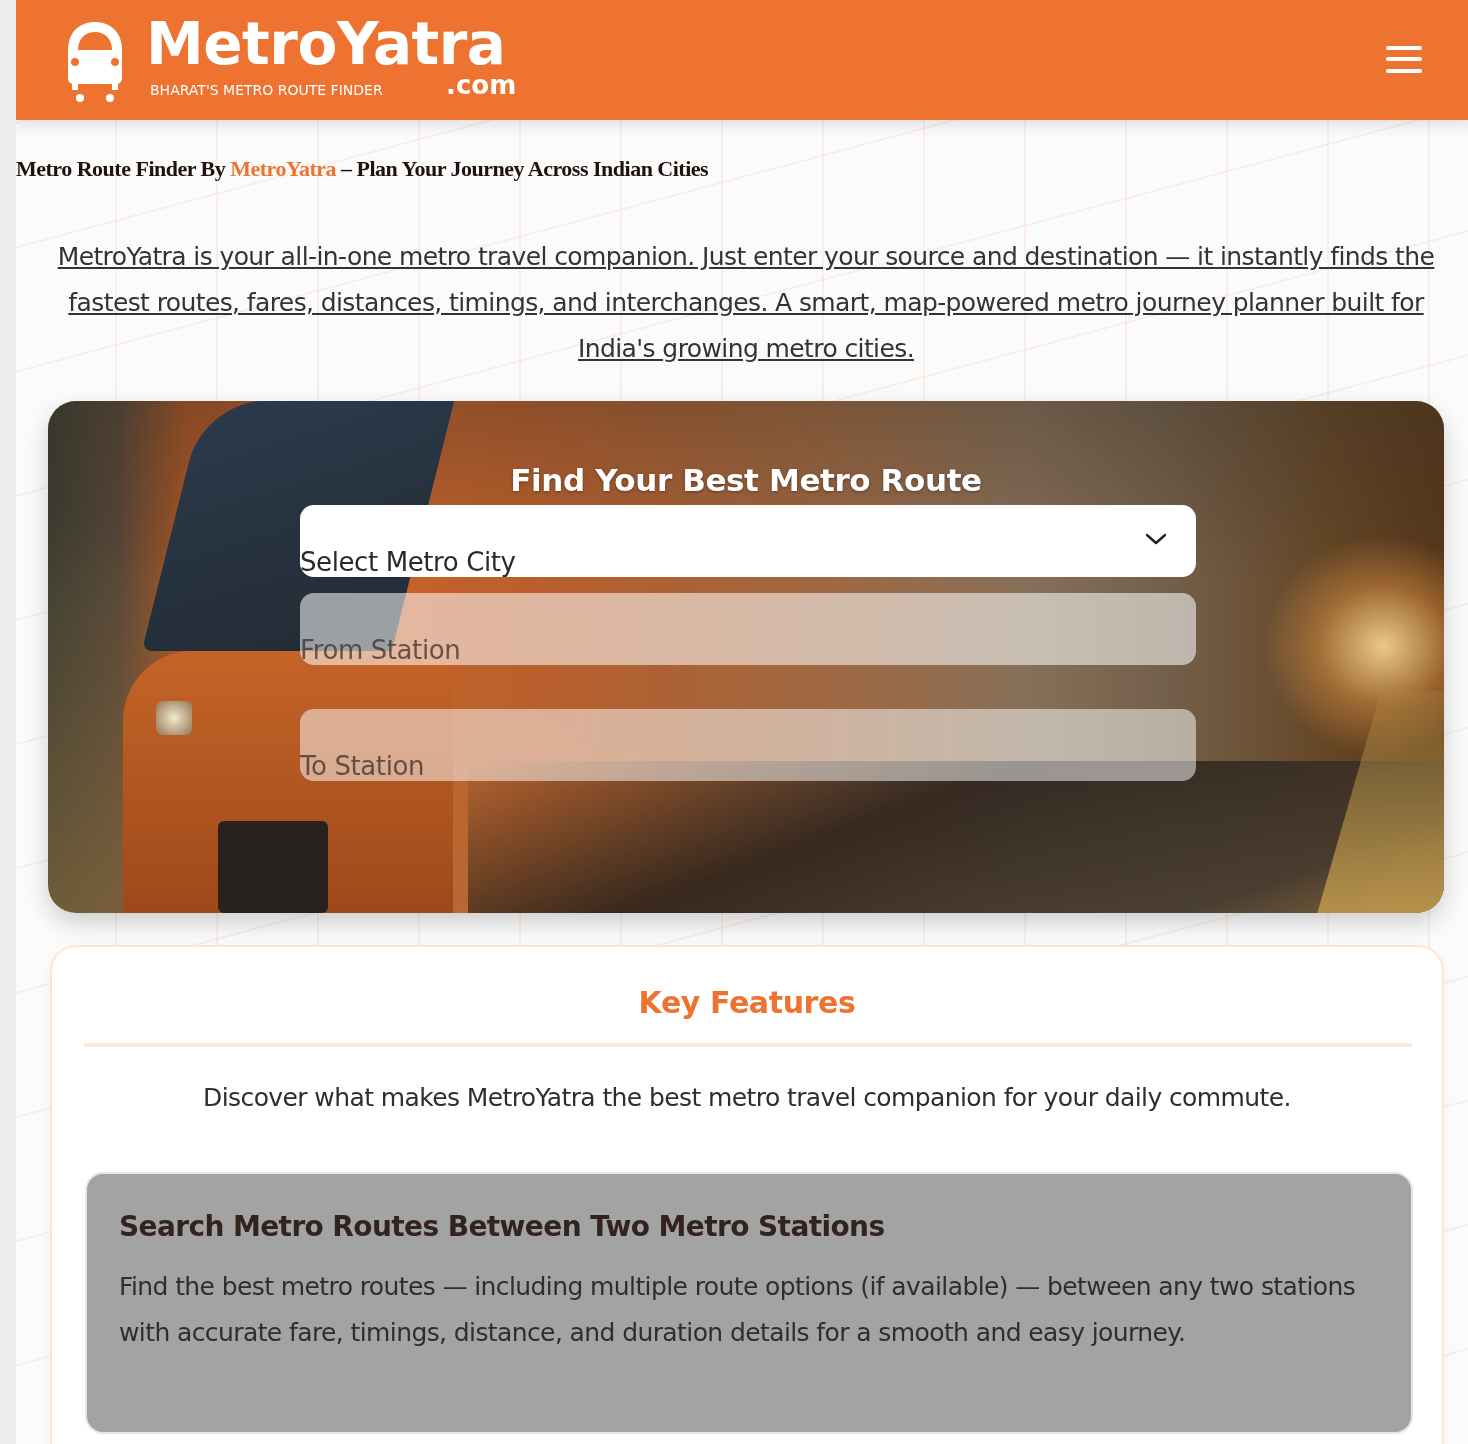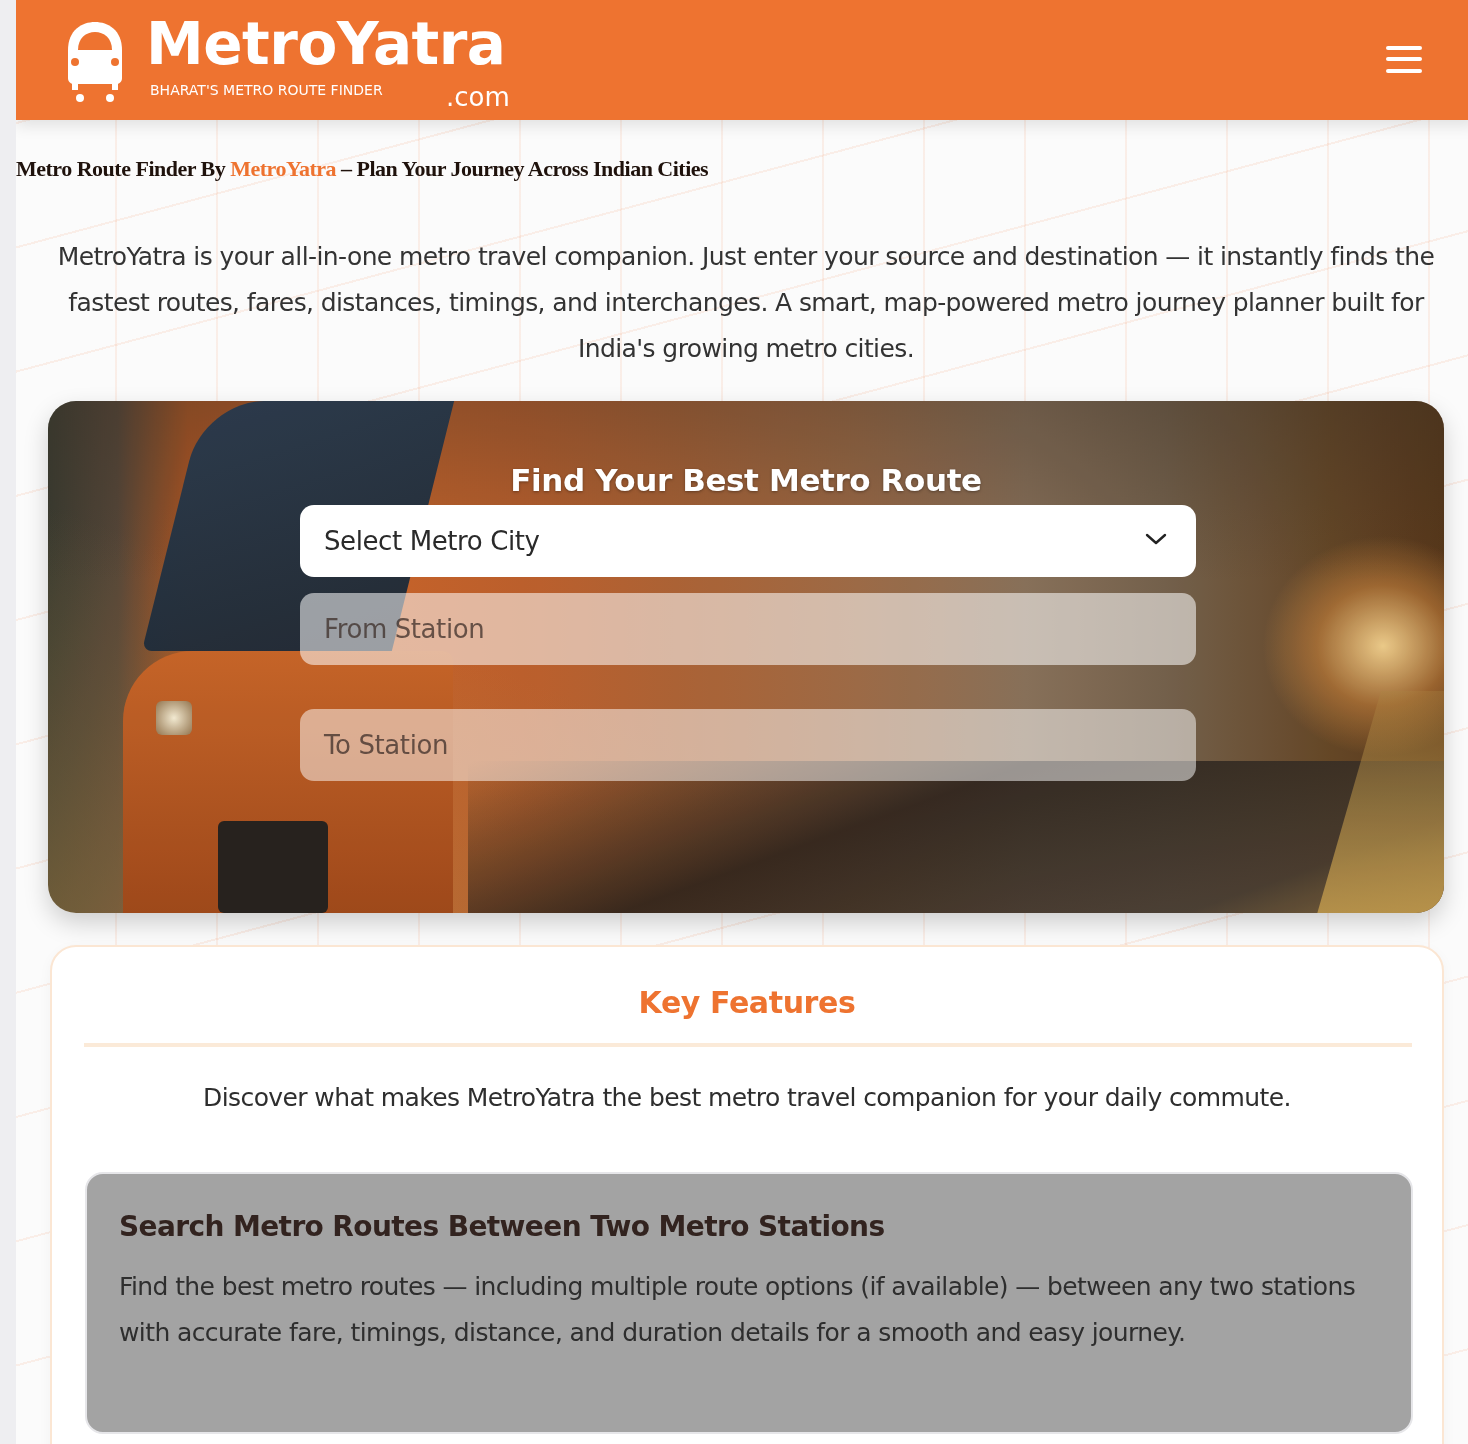--- a/index.html
+++ b/index.html
@@ -28,39 +28,39 @@
     .logo-icon { position: absolute; left: 0; top: 2px; width: 66px; height: 82px; }
     .logo-name {
       position: absolute; left: 84px; top: -8px;
       color: #fff; font-weight: bold; font-size: 58px; letter-spacing: -0.5px;
       font-family: "DejaVu Sans", sans-serif; white-space: nowrap;
     }
     .logo-tagline {
       position: absolute; left: 88px; top: 64px; color: #fff; font-size: 14px; white-space: nowrap;
     }
     .logo-dotcom {
-      position: absolute; left: 384px; top: 52px; color: #fff; font-weight: normal; font-size: 26px; margin-top: 12px;
+      position: absolute; left: 384px; top: 52px; color: #fff; font-weight: bold; font-size: 26px;
     }
     .hamburger { position: absolute; left: 1368px; top: 42px; width: 40px; height: 34px; cursor: pointer; }
     .hamburger span { display: block; position: absolute; left: 2px; width: 36px; height: 4px; background: #fff; border-radius: 2px; }
     .hamburger span:nth-child(1) { top: 4px; }
     .hamburger span:nth-child(2) { top: 15px; }
     .hamburger span:nth-child(3) { top: 27px; }
 
     
     .page-title {
       position: absolute; left: 0; top: 156px; width: 1460px; text-align: left;
       font-size: 22px; font-weight: bold; color: #1f120c;
       font-family: Liberation Serif, serif; letter-spacing: -0.5px; white-space: nowrap;
     }
     .page-title .brand { color: #ee7330; }
     .intro {
       position: absolute; left: 30px; top: 234px; width: 1400px; text-align: center;
       font-size: 25px; line-height: 46px; color: #333;
-      font-family: "DejaVu Sans", sans-serif; letter-spacing: -0.6px;
+      font-family: "DejaVu Sans", sans-serif; letter-spacing: -0.6px; text-decoration: underline;
     }
 
     
     .hero {
       position: absolute; left: 32px; top: 401px; width: 1396px; height: 512px;
       border-radius: 28px; overflow: hidden;
       box-shadow: 0 10px 24px rgba(0,0,0,0.18);
       background:
         radial-gradient(ellipse 120px 110px at 1335px 245px, rgba(255,220,150,0.95), rgba(230,150,70,0.5) 55%, rgba(0,0,0,0) 100%),
         linear-gradient(200deg, rgba(150,100,50,0) 60%, rgba(170,130,70,0.5) 100%),
@@ -95,21 +95,21 @@
       transform: skewX(-16deg);
     }
     .hero-overlay { position: absolute; inset: 0; background: rgba(0,0,0,0.05); }
     .hero-title {
       position: absolute; left: 0; top: 61px; width: 100%; text-align: center;
       color: #fff; font-size: 31px; font-weight: bold; letter-spacing: -0.4px;
       text-shadow: 0 1px 3px rgba(0,0,0,0.35);
     }
     .field {
       position: absolute; left: 252px; width: 896px; height: 72px; border-radius: 14px;
-      font-size: 26px; padding-left: 24px; display: flex; align-items: center;
+      font-size: 26px; display: flex; align-items: flex-end;
       font-family: "DejaVu Sans", sans-serif; letter-spacing: -0.4px;
     }
     .city-select { top: 104px; background: #fff; color: #2a2a2a; cursor: pointer; }
     .city-select .chev { position: absolute; right: 28px; top: 26px; width: 24px; height: 16px; }
     .from-input { top: 192px; background: rgba(255,255,255,0.55); color: rgba(60,45,40,0.75); }
     .to-input { top: 280px; background: rgba(255,255,255,0.50); color: rgba(60,45,40,0.75); margin-top: 28px; }
     .search-btn {
       position: absolute; left: 252px; top: 384px; width: 896px; height: 72px; border-radius: 14px;
       background: rgba(232,105,45,0.82); color: #f6e8e0; font-size: 26px;
       display: flex; align-items: center; justify-content: center; cursor: pointer;

